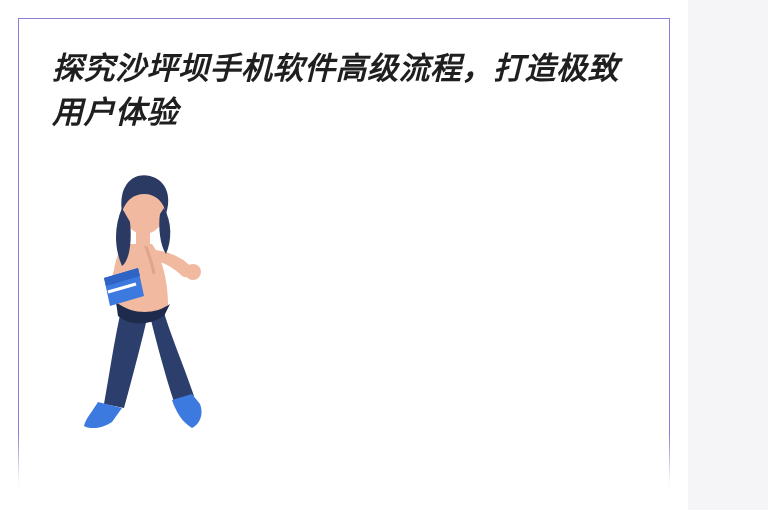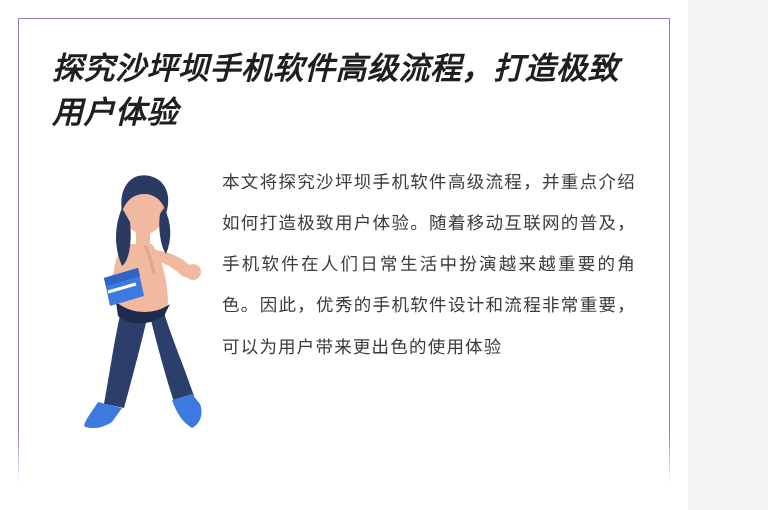--- a/index.html
+++ b/index.html
@@ -138,18 +138,17 @@
           <path d="M84 70 L 98 70 L 98 90 L 84 90 Z" fill="#f0b9a0"></path>
 
           <ellipse cx="92" cy="54" rx="21" ry="24" fill="#f0b9a0"></ellipse>
 
           <path d="M70 56 C 66 28, 82 16, 98 20 C 114 24, 120 40, 114 58 C 112 46, 104 38, 92 38 C 82 38, 74 44, 70 56 Z" fill="#2b3a63"></path>
           <path d="M70 52 C 62 70, 62 92, 70 110 C 78 104, 80 84, 78 66 Z" fill="#2b3a63"></path>
           <path d="M112 52 C 120 66, 120 84, 114 98 C 108 90, 106 70, 108 58 Z" fill="#2b3a63"></path>
         </svg>
       </div>
 
-      <p class="paragraph">本文将探究沙坪坝手机软件高级流程，并重点介绍如何打造极致用户体验。随着移动互联网的普及，手机软件在人们日常生活中扮演越来越重要的角色。因此，优秀的手机软件设计和流程非常重要，可以为用户带来更出色的使用体验</p>
     </div>
 
     <div class="fade"></div>
   </div>
 </div>
 
 </body></html>

